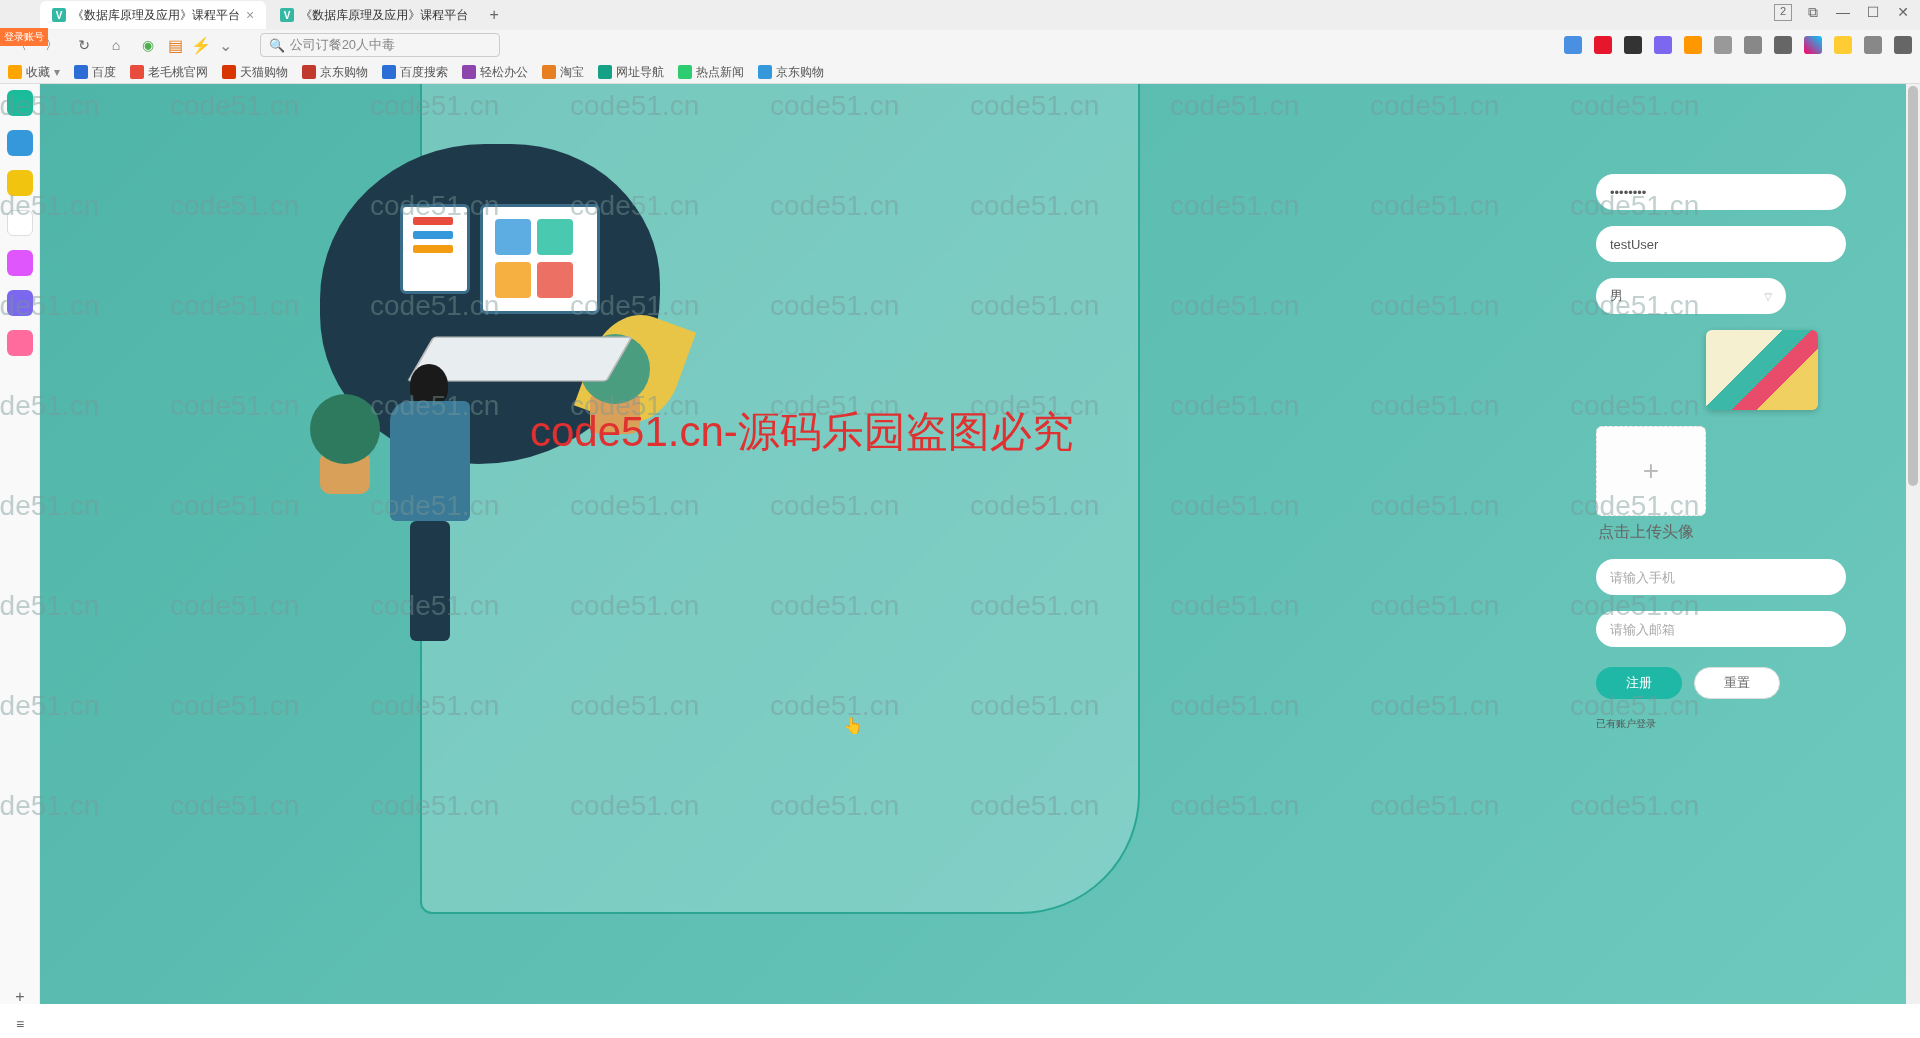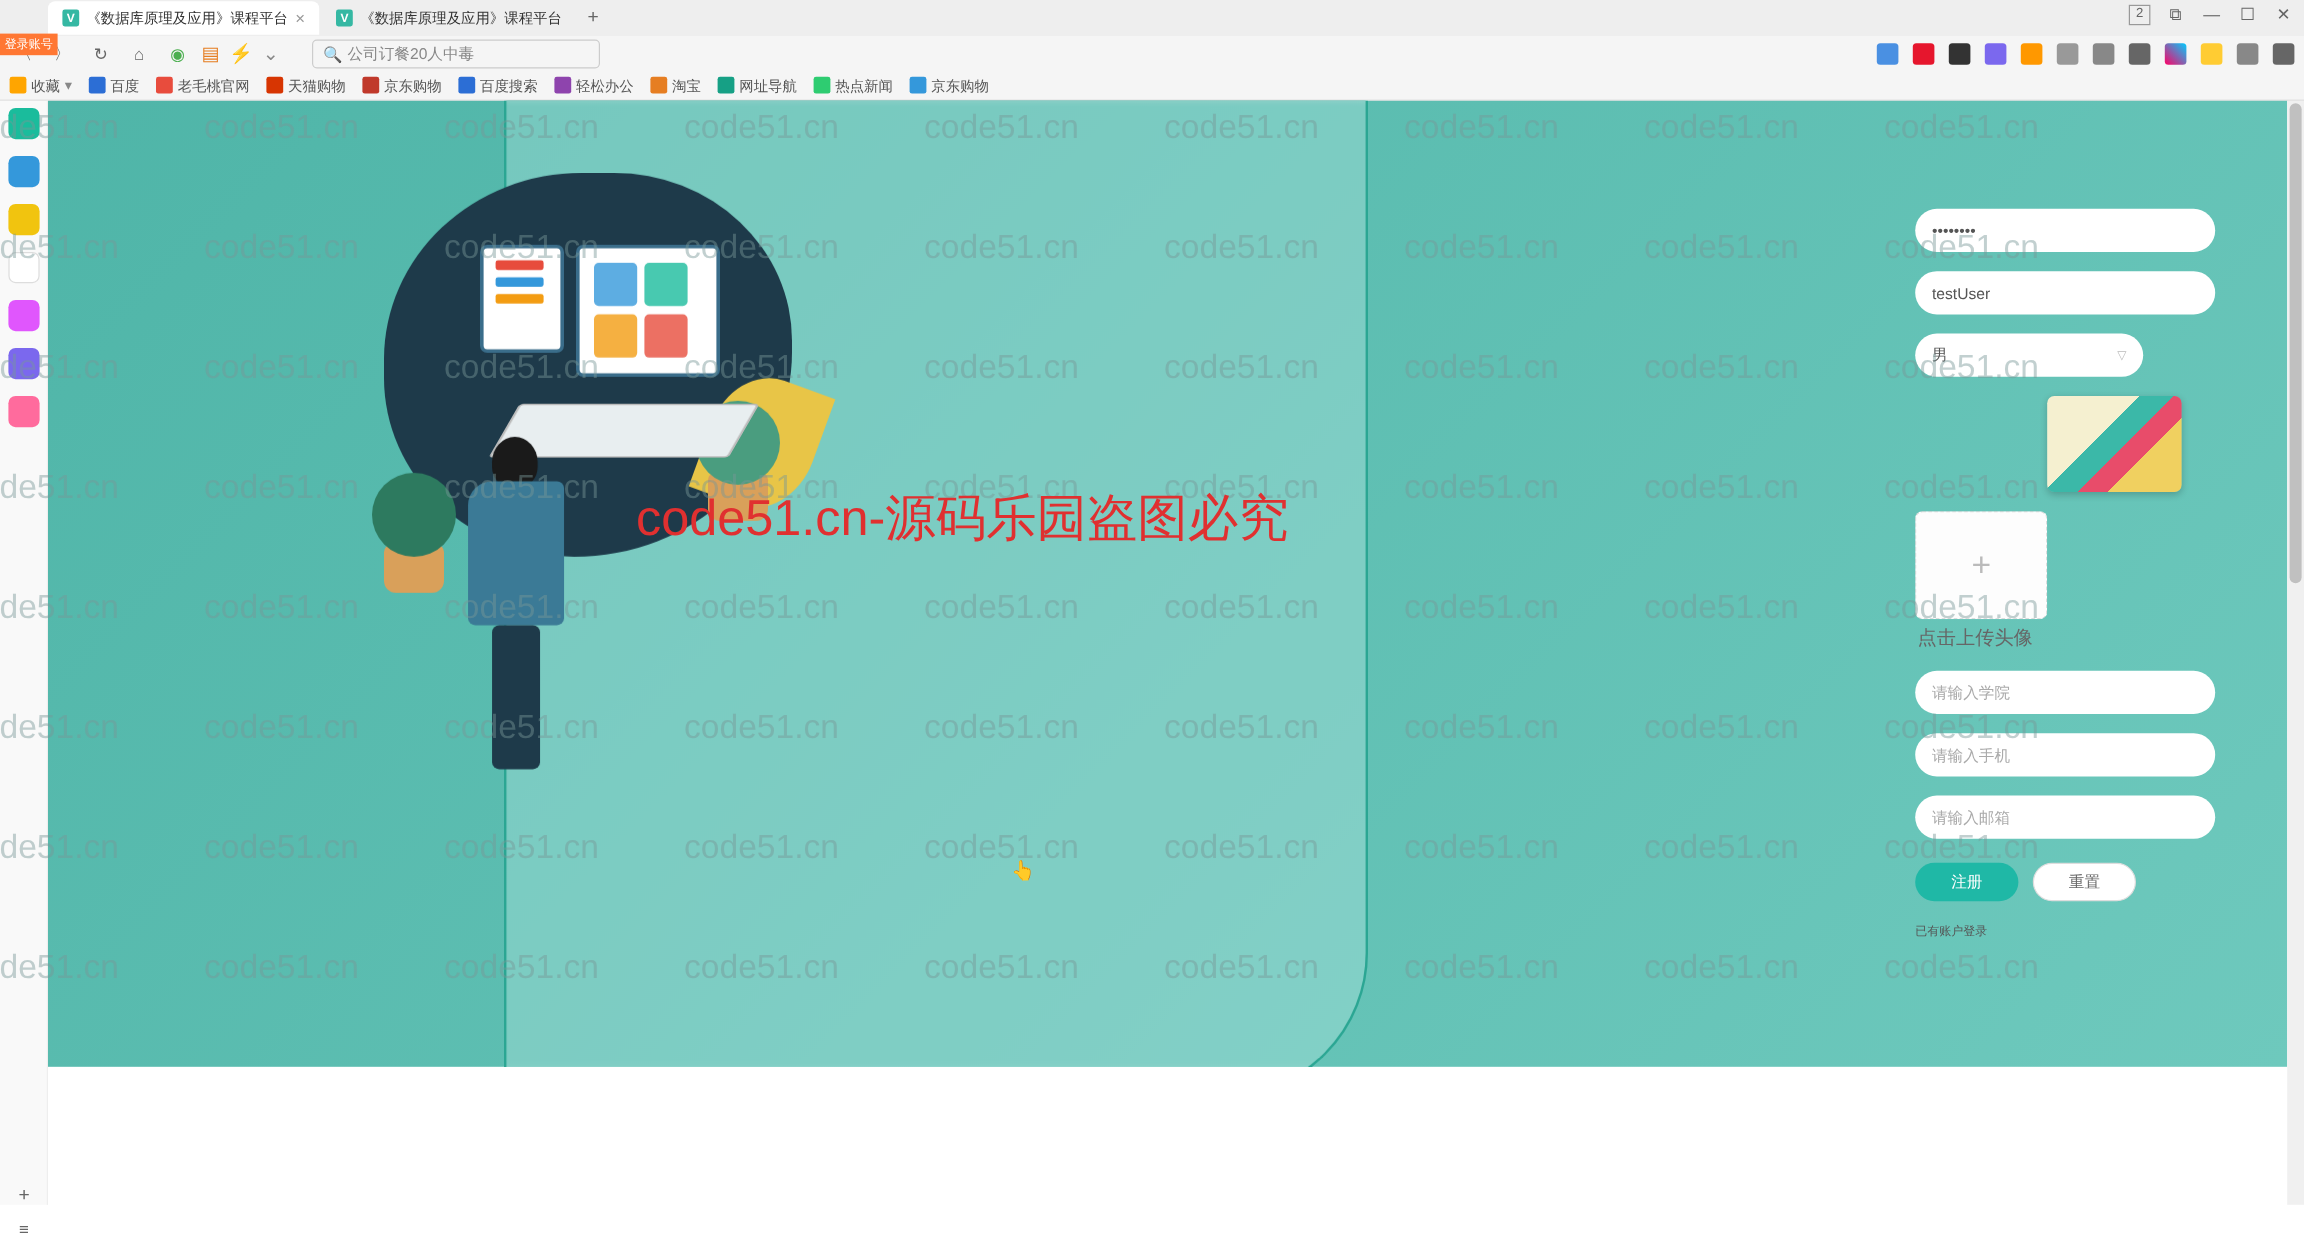--- a/index.html
+++ b/index.html
@@ -18,30 +18,30 @@
     
     .address-bar { height: 30px; display: flex; align-items: center; padding: 0 8px; gap: 8px; }
     .nav-btn { width: 24px; height: 24px; display: flex; align-items: center; justify-content: center; color: #666; font-size: 14px; }
     .url-box { flex: 1; max-width: 700px; height: 24px; border: 1px solid #ccc; border-radius: 4px; display: flex; align-items: center; padding: 0 8px; font-size: 13px; color: #666; background: #fff; }
     .url-box .host { color: #333; font-weight: 500; }
     .search-box { width: 240px; height: 24px; border: 1px solid #ccc; border-radius: 4px; display: flex; align-items: center; padding: 0 8px; font-size: 13px; color: #888; margin-left: 20px; }
     .toolbar-icons { display: flex; gap: 12px; margin-left: auto; }
     .tb-icon { width: 18px; height: 18px; border-radius: 3px; }
     
     .bookmark-bar { height: 24px; display: flex; align-items: center; padding: 0 8px; gap: 14px; font-size: 12px; color: #555; }
-    .bm-item { display: flex; align-items: flex-start; gap: 4px; }
+    .bm-item { display: flex; align-items: center; gap: 4px; }
     .bm-icon { width: 14px; height: 14px; border-radius: 2px; }
     
     
     .left-sidebar { position: absolute; left: 0; top: 84px; width: 40px; height: 920px; background: #f9f9f9; border-right: 1px solid #eee; display: flex; flex-direction: column; align-items: center; padding-top: 6px; gap: 14px; }
     .sb-icon { width: 26px; height: 26px; border-radius: 6px; }
     .login-badge { position: absolute; left: 0; top: 28px; background: #ff7733; color: #fff; font-size: 10px; padding: 2px 4px; z-index: 10; }
     
     
-    .viewport { position: absolute; left: 40px; top: 84px; right: 14px; height: 805px; background: linear-gradient(135deg, #4fb5a8 0%, #6ec9bd 100%); overflow: hidden; }
+    .viewport { position: absolute; left: 40px; top: 84px; right: 14px; height: 920px; background: linear-gradient(135deg, #4fb5a8 0%, #6ec9bd 100%); overflow: hidden; }
     .scrollbar { position: absolute; right: 0; top: 84px; width: 14px; height: 920px; background: #f0f0f0; }
     .scroll-thumb { width: 10px; height: 400px; background: #c0c0c0; margin: 2px auto; border-radius: 5px; }
     
     
     .watermark-layer { position: absolute; inset: 0; pointer-events: none; z-index: 5; }
     .wm { position: absolute; color: rgba(120,150,150,0.45); font-size: 28px; font-weight: 400; }
     .wm-red { position: absolute; color: #e03030; font-size: 42px; font-weight: 500; z-index: 20; }
     
     
     .card { position: absolute; left: 380px; top: -50px; width: 720px; height: 880px; border: 2px solid #2ba693; border-radius: 0 0 120px 12px; background: rgba(200,240,235,0.3); backdrop-filter: blur(2px); }
@@ -244,21 +244,20 @@
     <input class="input" value="testUser" style="">
     <div class="select-box">
       <span>男</span>
       <span class="chev">▽</span>
     </div>
     <div class="avatar-preview"></div>
     <div class="upload-box">
       <span>+</span>
     </div>
     <div class="upload-hint">点击上传头像</div>
-    <input class="input" placeholder="请输入学院" style="">
     <input class="input" placeholder="请输入手机" style="">
     <input class="input" placeholder="请输入邮箱" style="">
     <div class="btn-row">
       <button class="btn primary">注册</button>
       <button class="btn secondary">重置</button>
     </div>
     <div class="login-link">已有账户登录</div>
   </div>
 
   <span class="cursor" style="left:803px;top:632px;">👆</span>

